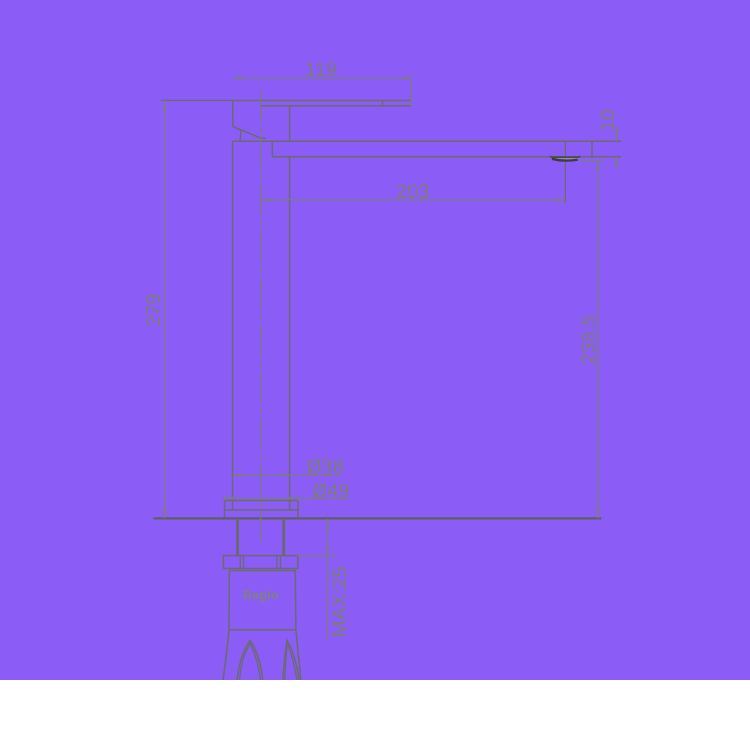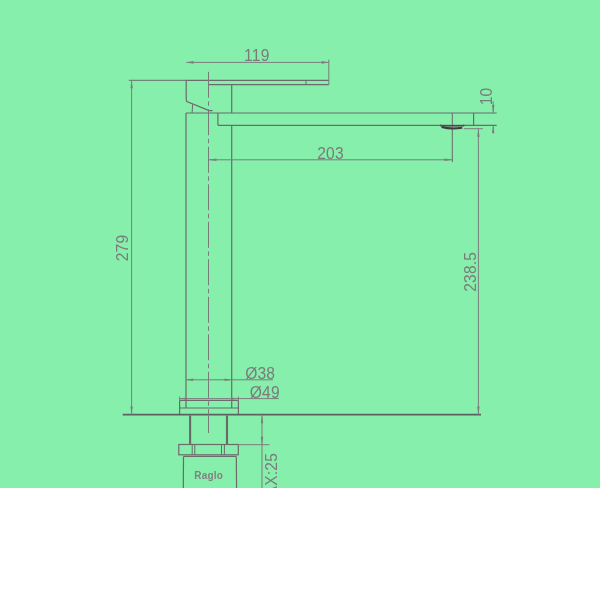--- a/index.html
+++ b/index.html
@@ -1,16 +1,16 @@
 <!DOCTYPE html>
 <html><head>
 <meta charset="utf-8">
 <style>
   html,body{margin:0;padding:0;background:#ffffff;}
-  .wrap{width:600px;height:488px;position:relative;background:#86efac;}
+  .wrap{width:600px;height:544px;position:relative;background:#8b5cf6;}
   svg{display:block;}
   text{font-family:"Liberation Sans", sans-serif;}
 </style>
 </head>
 <body>
 <div class="wrap">
 <svg width="600" height="600" viewBox="0 0 600 600">
   <g fill="none" stroke="#6b6b6b" stroke-width="1.2">
 
     <g>

